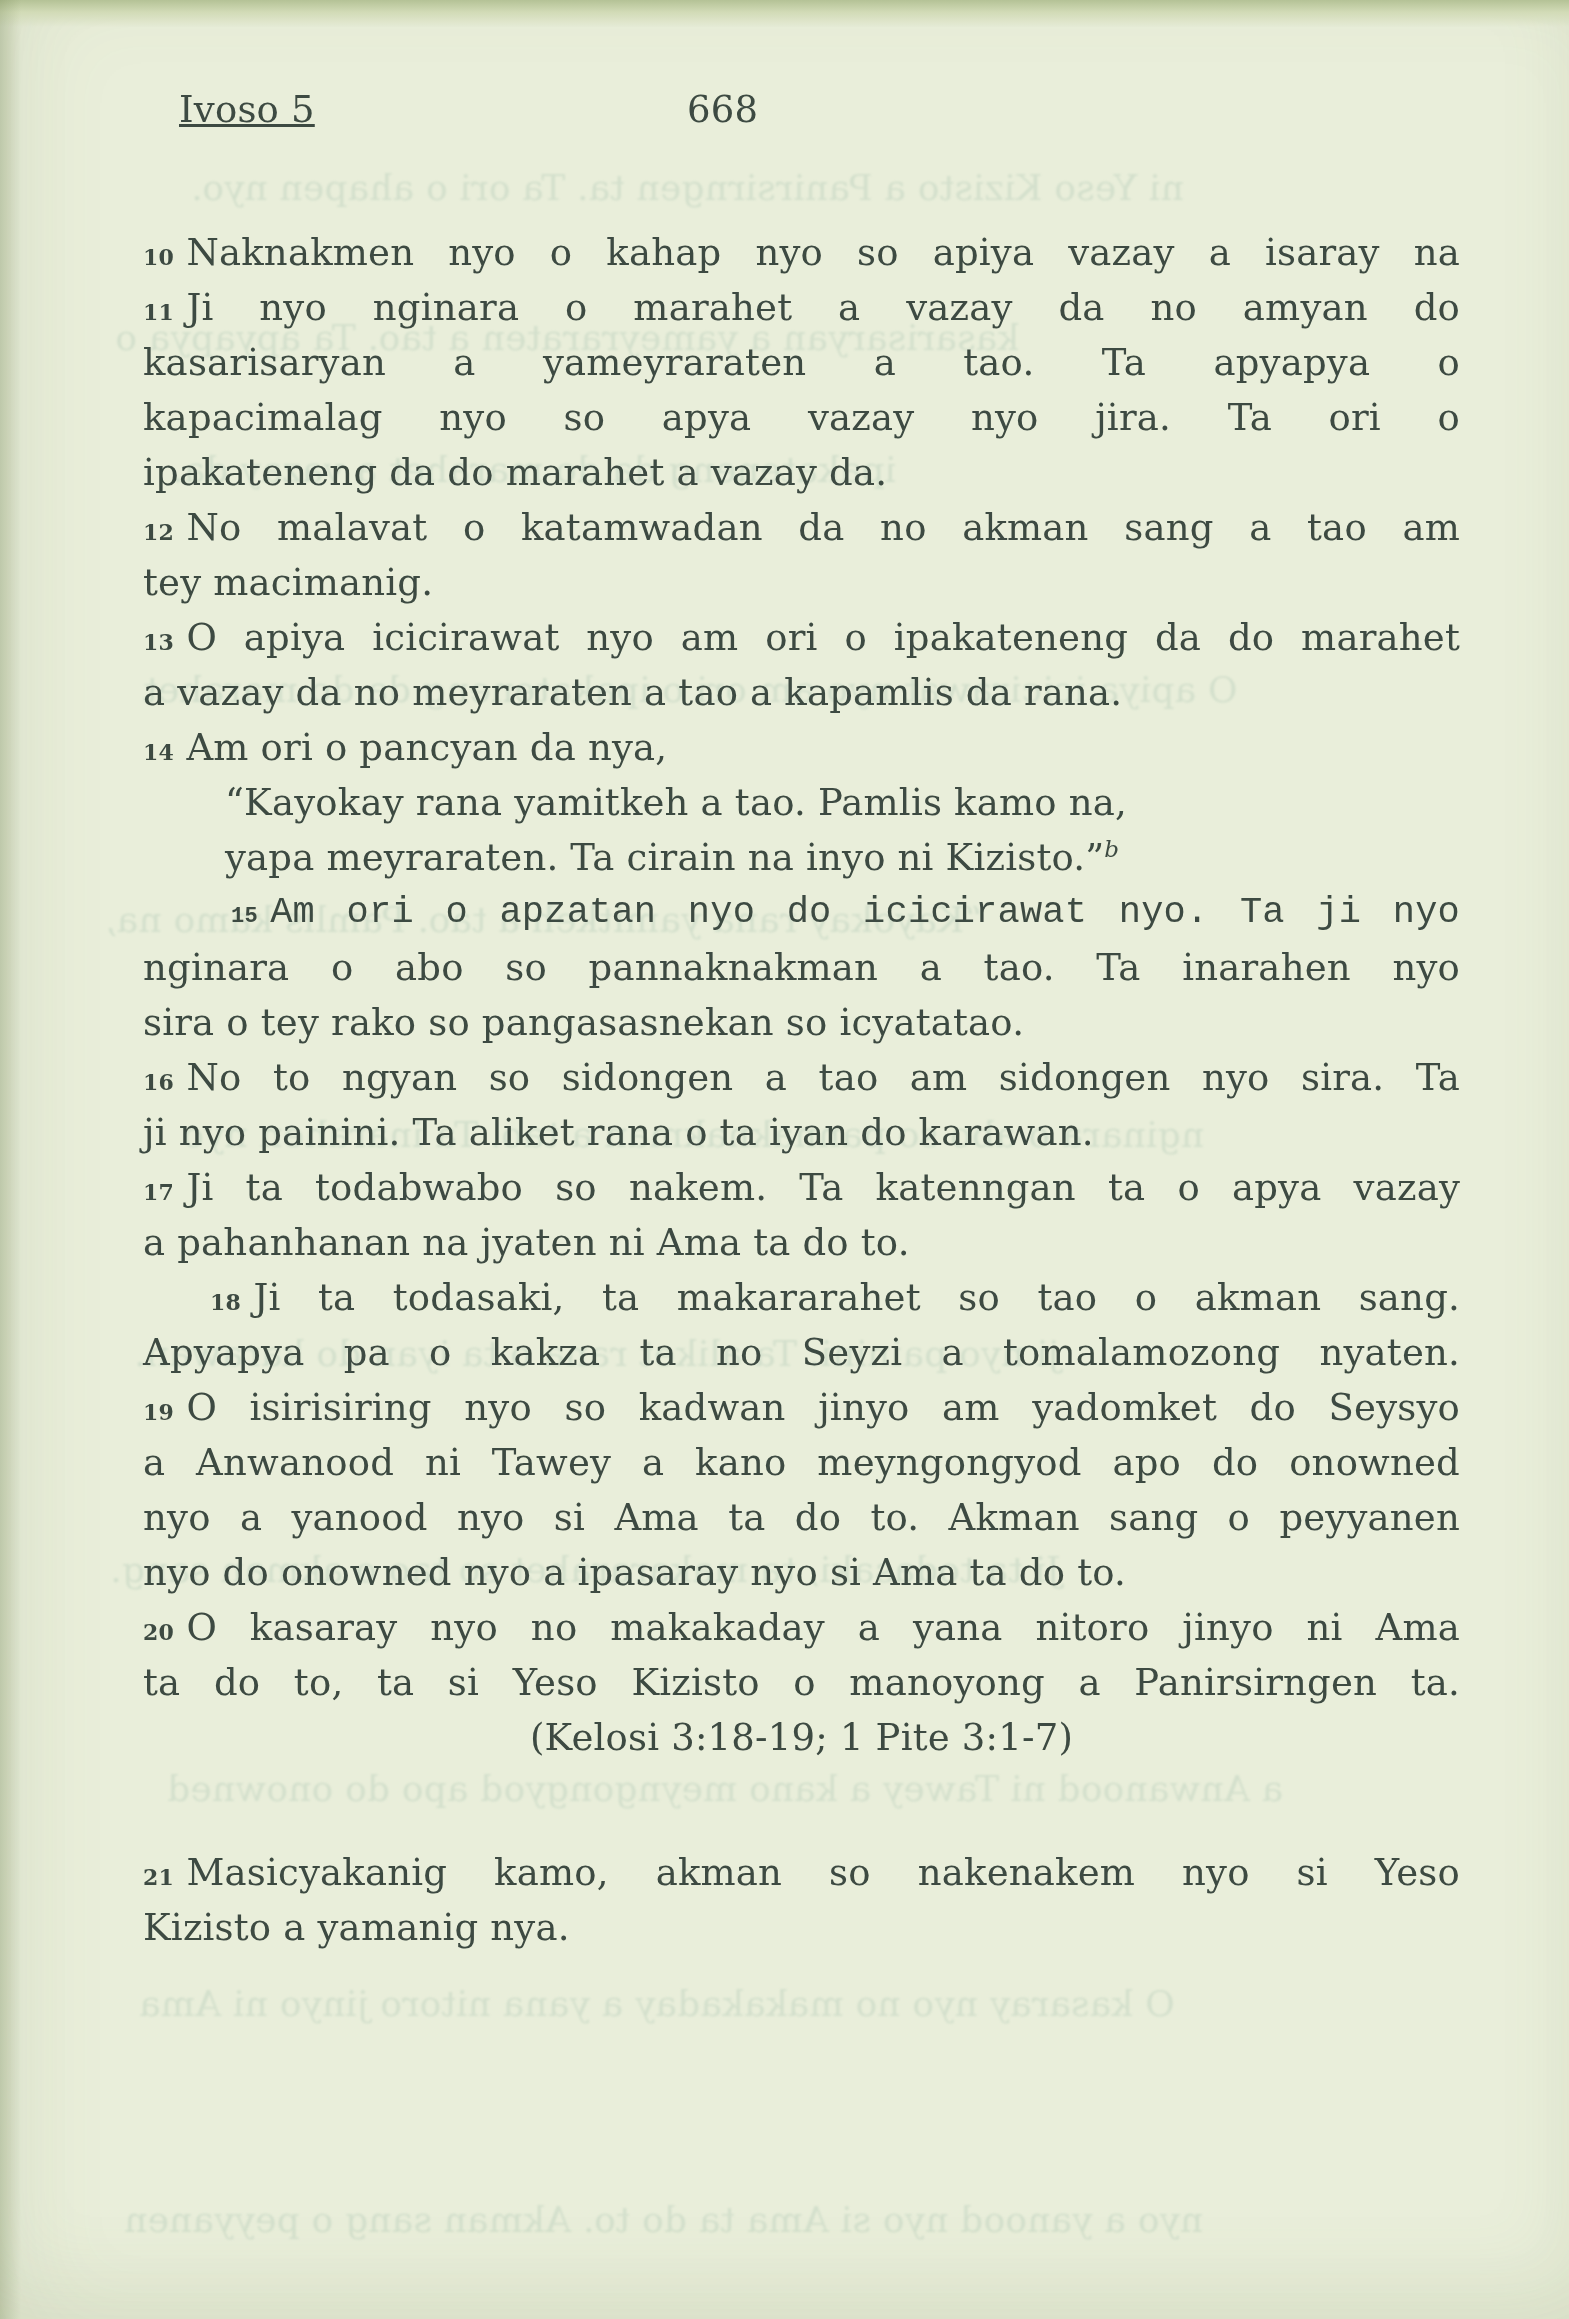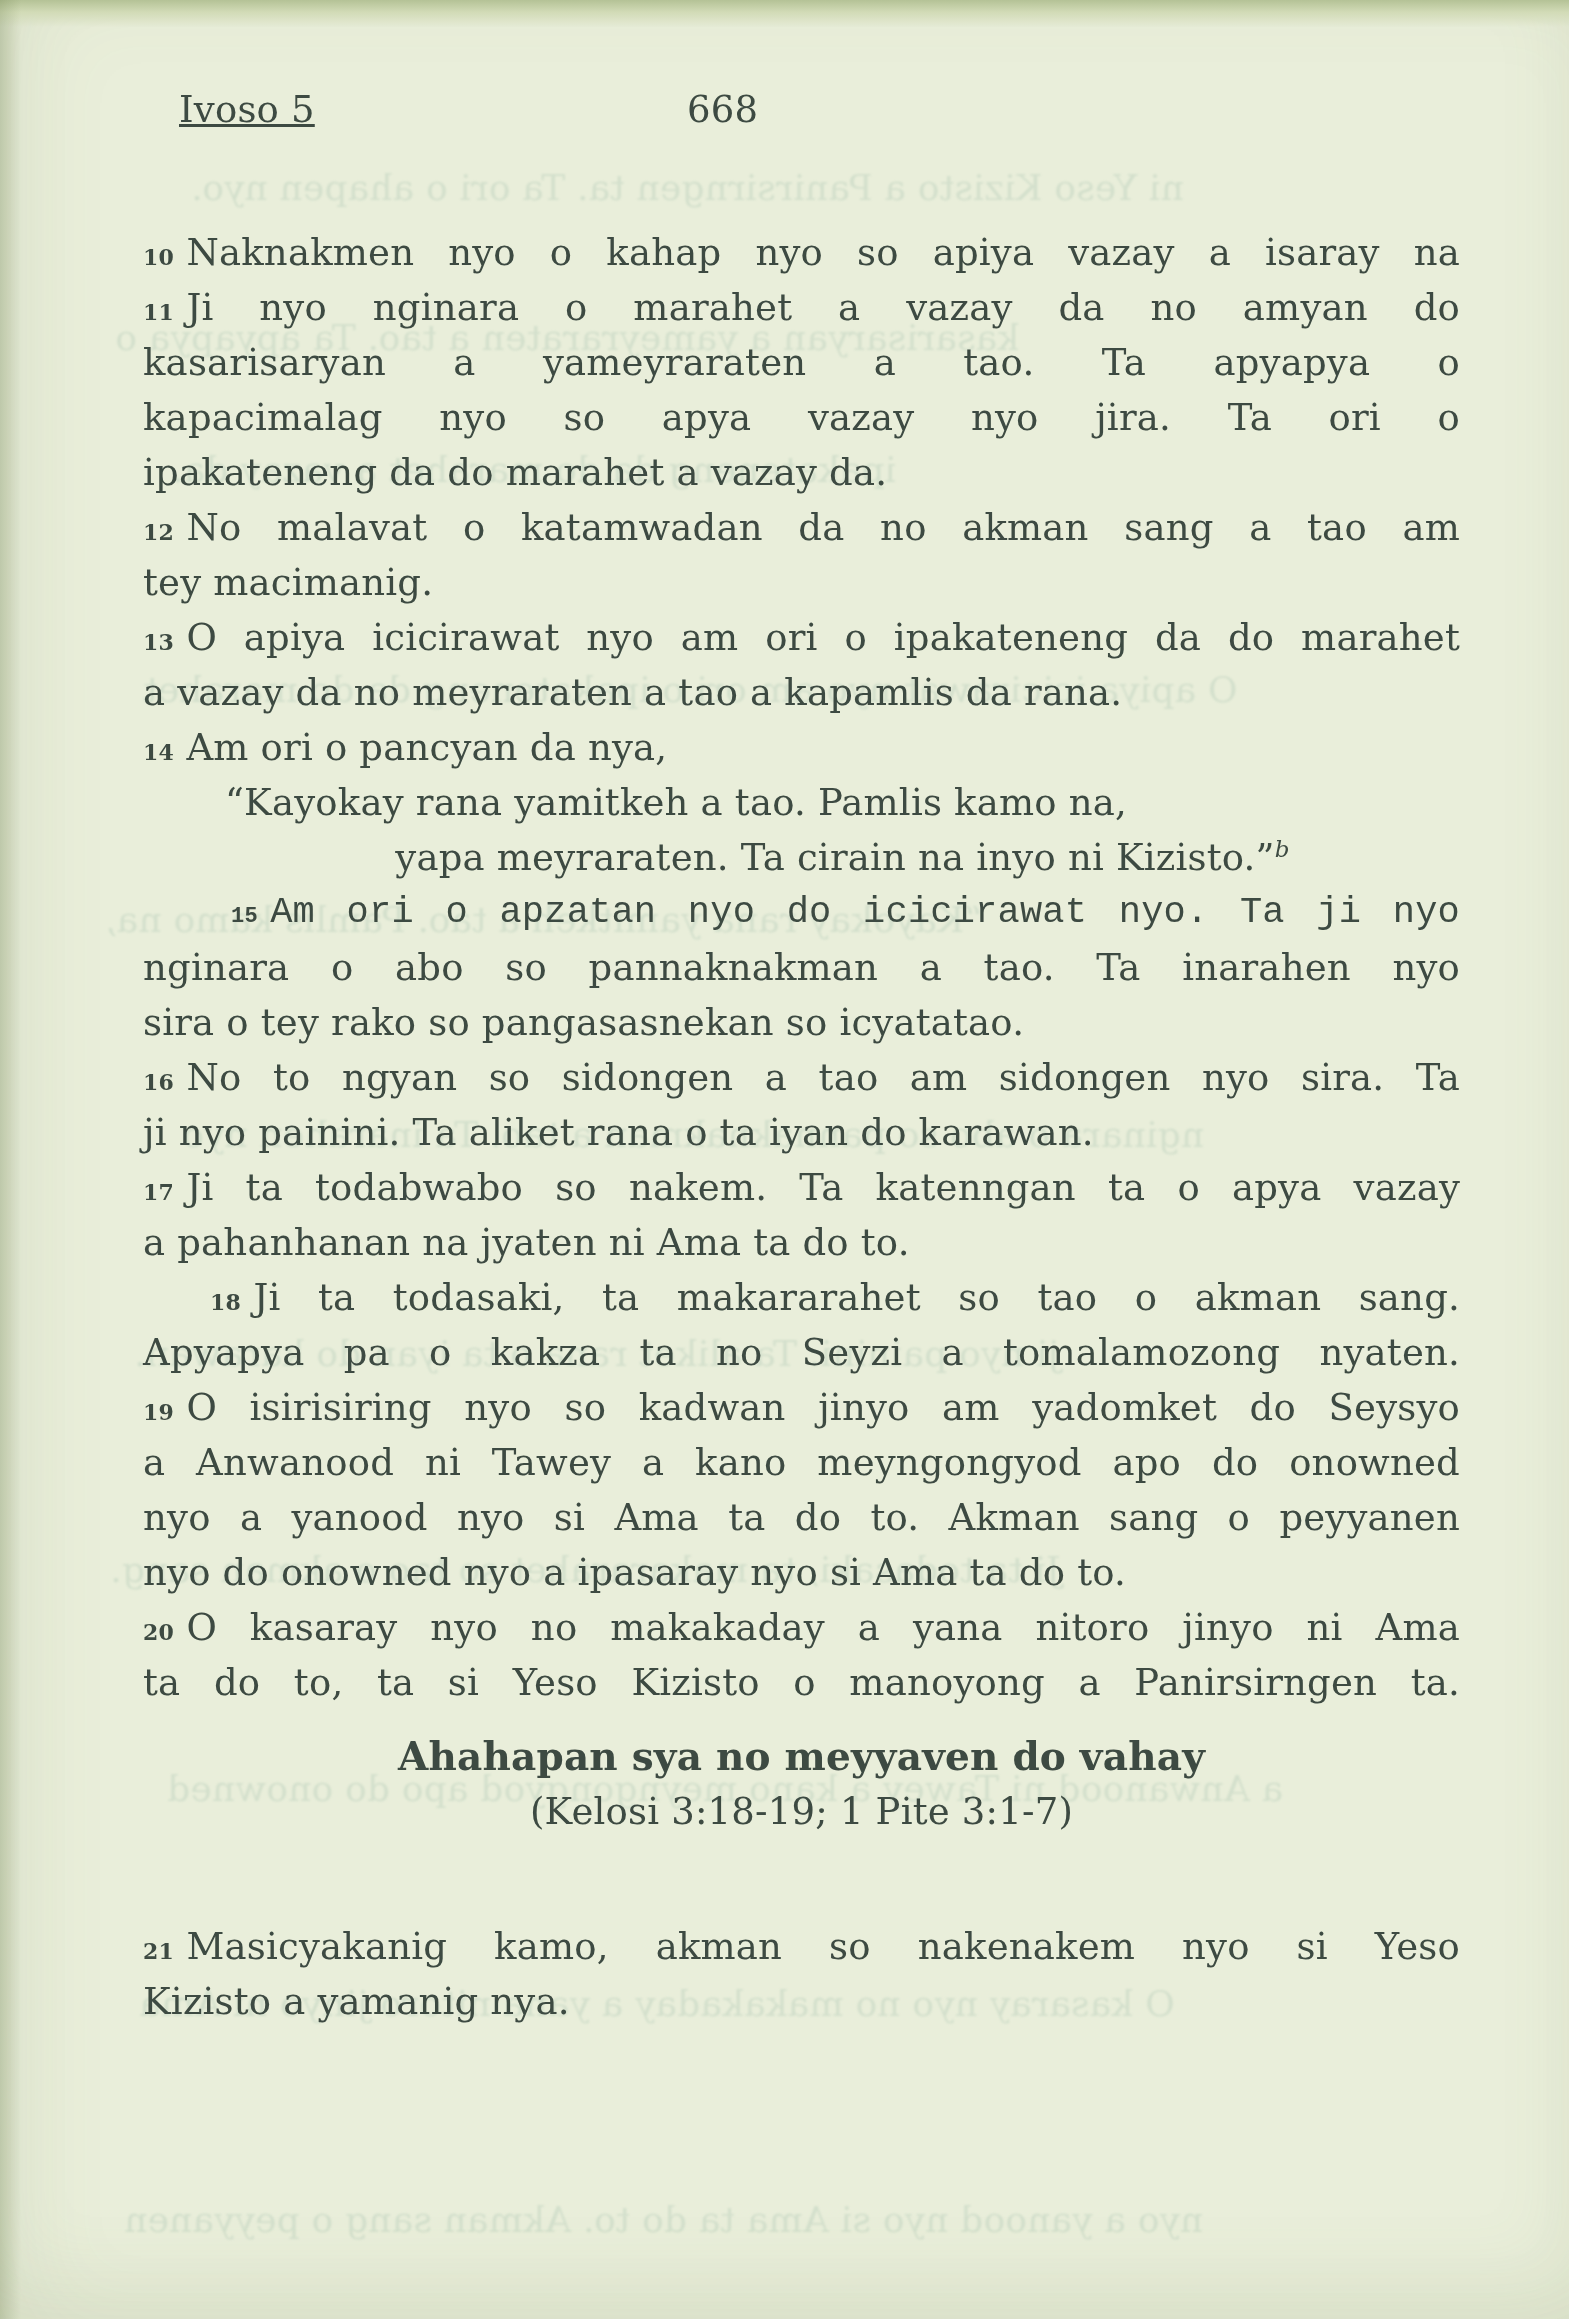--- a/index.html
+++ b/index.html
@@ -102,39 +102,38 @@
         <div class="line justify"><span class="vnum">11</span><span class="txt">Ji nyo nginara o marahet a vazay da no amyan do</span></div>
         <div class="line justify"><span class="txt">kasarisaryan a yameyraraten a tao. Ta apyapya o</span></div>
         <div class="line justify"><span class="txt">kapacimalag nyo so apya vazay nyo jira. Ta ori o</span></div>
         <div class="line"><span class="txt">ipakateneng da do marahet a vazay da.</span></div>
         <div class="line justify"><span class="vnum">12</span><span class="txt">No malavat o katamwadan da no akman sang a tao am</span></div>
         <div class="line"><span class="txt">tey macimanig.</span></div>
         <div class="line justify"><span class="vnum">13</span><span class="txt">O apiya icicirawat nyo am ori o ipakateneng da do marahet</span></div>
         <div class="line"><span class="txt">a vazay da no meyraraten a tao a kapamlis da rana.</span></div>
         <div class="line"><span class="vnum">14</span><span class="txt">Am ori o pancyan da nya,</span></div>
         <div class="line" style="padding-left: 82px;"><span class="txt">“Kayokay rana yamitkeh a tao. Pamlis kamo na,</span></div>
-        <div class="line" style="padding-left: 82px; text-align: center;"><span class="txt">yapa meyraraten. Ta cirain na inyo ni Kizisto.”</span><sup class="supb">b</sup></div>
+        <div class="line" style="padding-left: 82px;"><span class="txt">yapa meyraraten. Ta cirain na inyo ni Kizisto.”</span><sup class="supb">b</sup></div>
         <div class="line justify" style="padding-left: 88px; font-family: Liberation Mono, monospace;"><span class="vnum">15</span><span class="txt">Am ori o apzatan nyo do icicirawat nyo. Ta ji nyo</span></div>
         <div class="line justify"><span class="txt">nginara o abo so pannaknakman a tao. Ta inarahen nyo</span></div>
         <div class="line"><span class="txt">sira o tey rako so pangasasnekan so icyatatao.</span></div>
         <div class="line justify"><span class="vnum">16</span><span class="txt">No to ngyan so sidongen a tao am sidongen nyo sira. Ta</span></div>
         <div class="line"><span class="txt">ji nyo painini. Ta aliket rana o ta iyan do karawan.</span></div>
         <div class="line justify"><span class="vnum">17</span><span class="txt">Ji ta todabwabo so nakem. Ta katenngan ta o apya vazay</span></div>
         <div class="line"><span class="txt">a pahanhanan na jyaten ni Ama ta do to.</span></div>
         <div class="line justify" style="padding-left: 67px;"><span class="vnum">18</span><span class="txt">Ji ta todasaki, ta makararahet so tao o akman sang.</span></div>
         <div class="line justify"><span class="txt">Apyapya pa o kakza ta no Seyzi a tomalamozong nyaten.</span></div>
         <div class="line justify"><span class="vnum">19</span><span class="txt">O isirisiring nyo so kadwan jinyo am yadomket do Seysyo</span></div>
         <div class="line justify"><span class="txt">a Anwanood ni Tawey a kano meyngongyod apo do onowned</span></div>
         <div class="line justify"><span class="txt">nyo a yanood nyo si Ama ta do to. Akman sang o peyyanen</span></div>
         <div class="line"><span class="txt">nyo do onowned nyo a ipasaray nyo si Ama ta do to.</span></div>
         <div class="line justify"><span class="vnum">20</span><span class="txt">O kasaray nyo no makakaday a yana nitoro jinyo ni Ama</span></div>
         <div class="line justify"><span class="txt">ta do to, ta si Yeso Kizisto o manoyong a Panirsirngen ta.</span></div>
       </div>
 
-    <h2 class="section-heading">Ahahapan sya no meyyaven do vahay</h2>
     <div class="section-ref">(Kelosi 3:18-19; 1 Pite 3:1-7)</div>
 
     <div id="verse21-lines">
         <div class="line justify"><span class="vnum">21</span><span class="txt">Masicyakanig kamo, akman so nakenakem nyo si Yeso</span></div>
         <div class="line"><span class="txt">Kizisto a yamanig nya.</span></div>
       </div>
 
   </main>
 
   <div class="vignette"></div>

